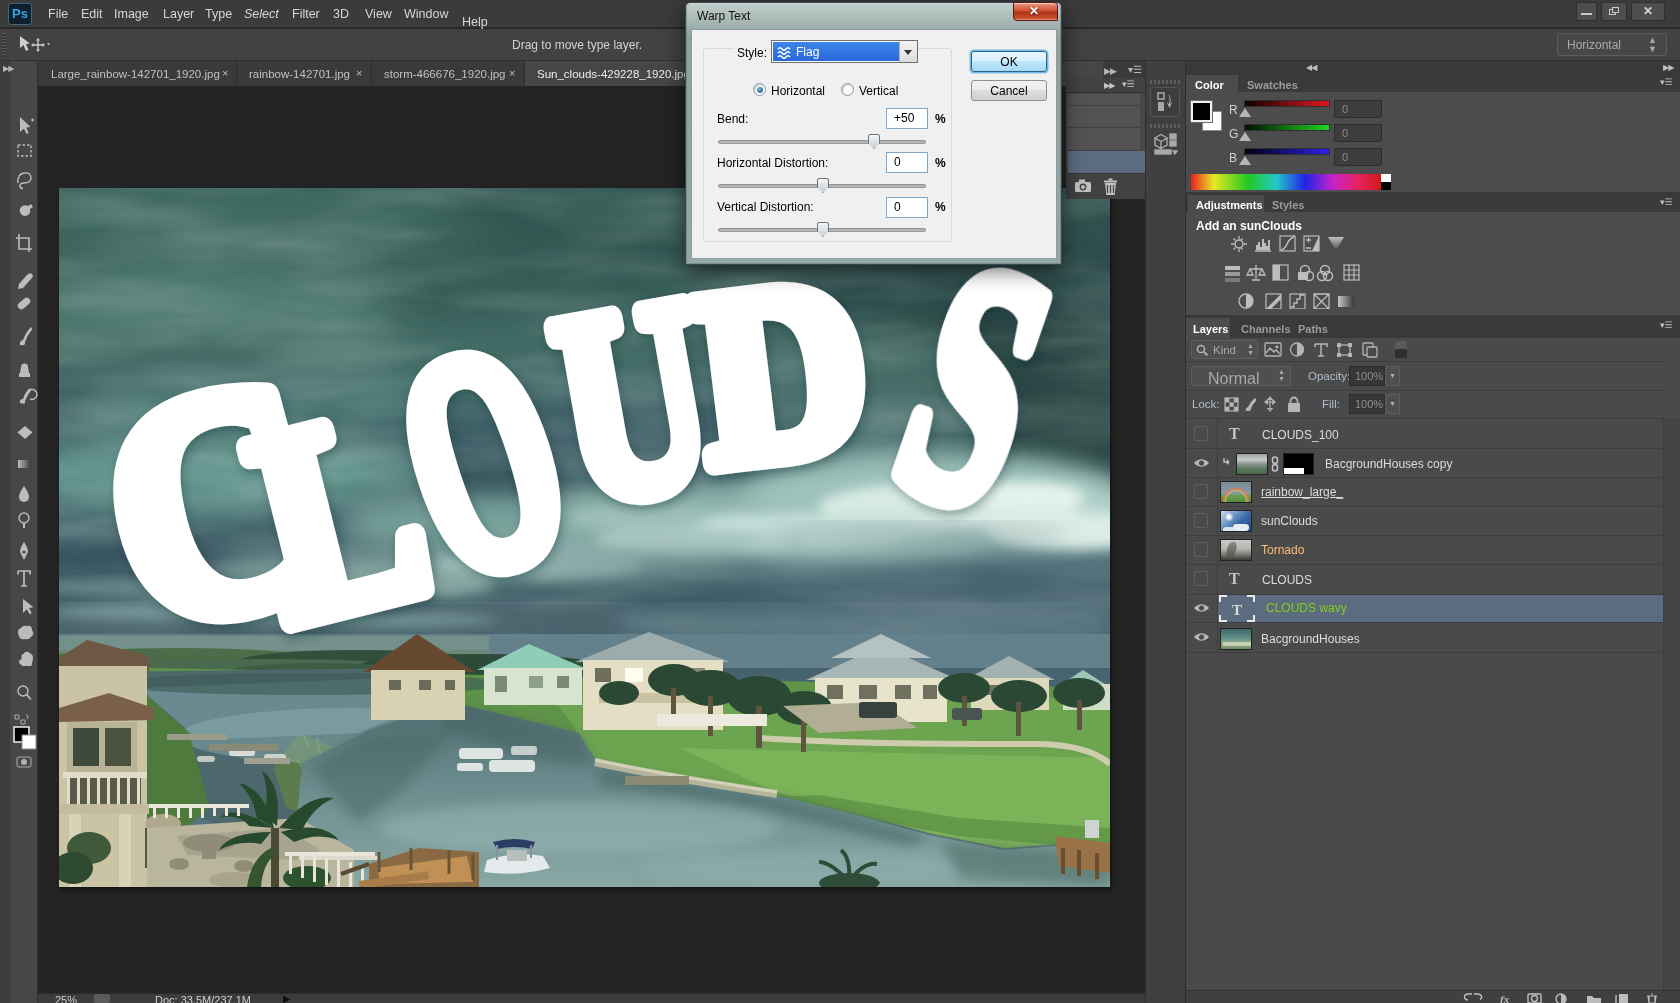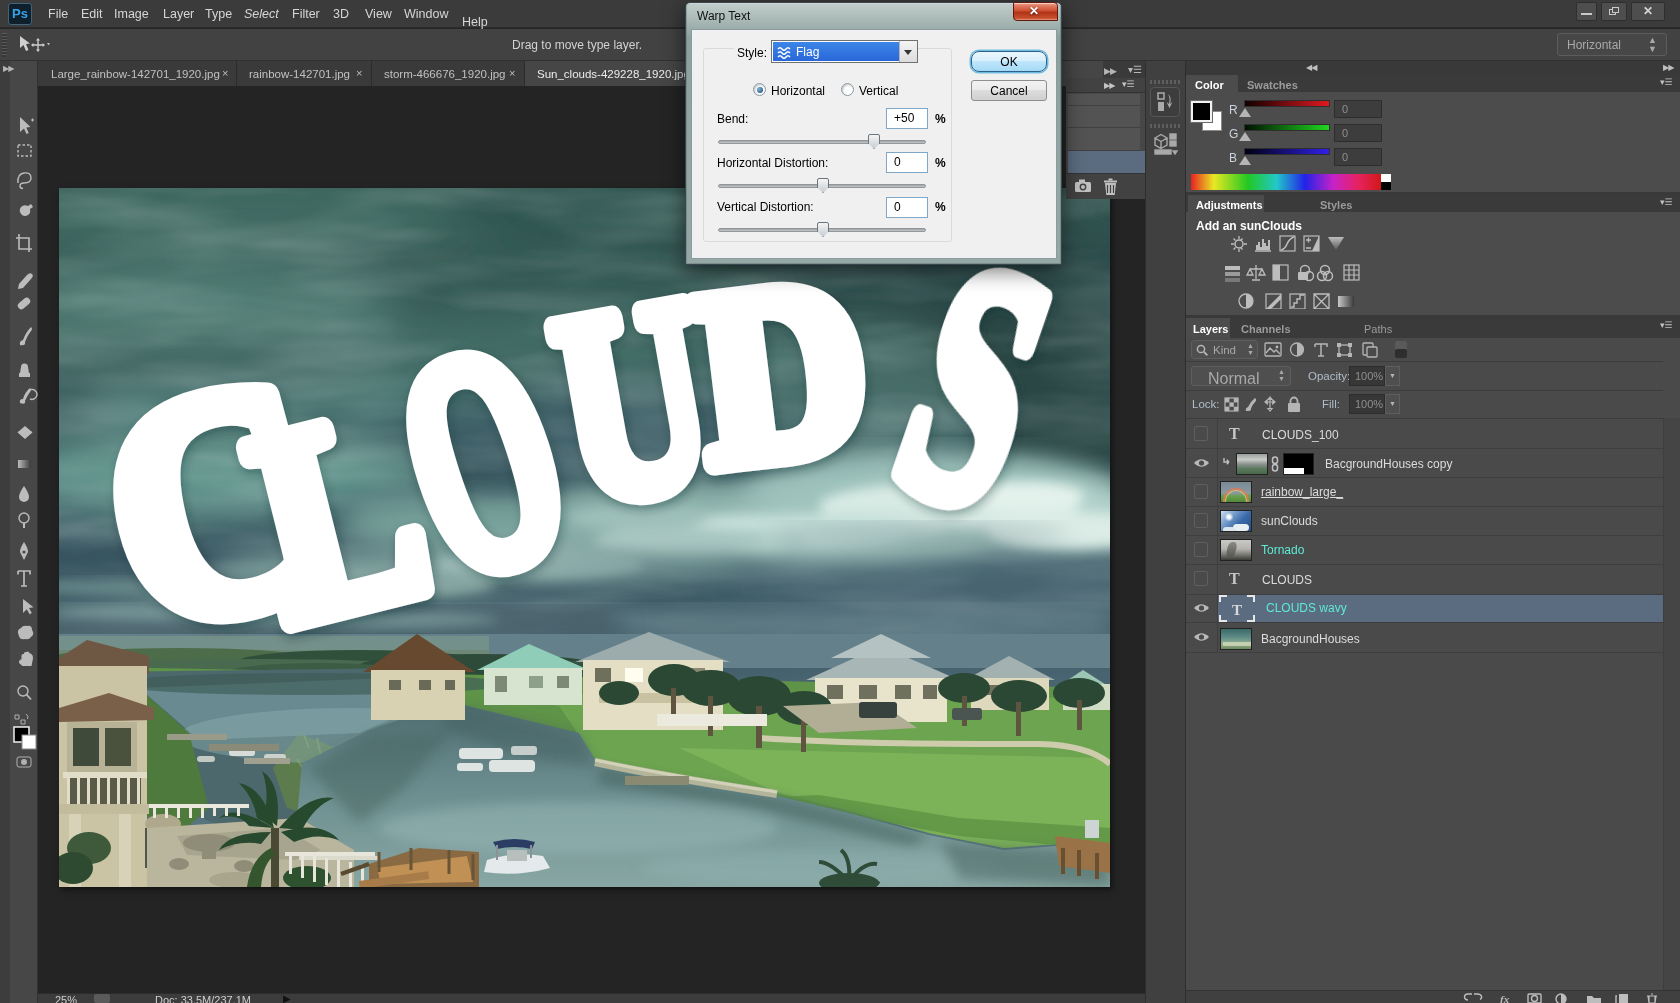--- a/index.html
+++ b/index.html
@@ -528,21 +528,21 @@
   <div class="abs" style="left:1334px;top:124px;width:48px;height:18px;background:#3d3d3d;border:1px solid #2d2d2d;color:#8f8f8f;font-size:11px;padding:2px 0 0 7px;">0</div>
   <div class="abs" style="left:1334px;top:148px;width:48px;height:18px;background:#3d3d3d;border:1px solid #2d2d2d;color:#8f8f8f;font-size:11px;padding:2px 0 0 7px;">0</div>
   <div class="abs" style="left:1191px;top:174px;width:190px;height:16px;background:linear-gradient(90deg,#e82222,#e8e822 12%,#22c822 30%,#22c8c8 45%,#2222e8 60%,#c822c8 75%,#e82260 88%,#d01818);"></div>
   <div class="abs" style="left:1381px;top:174px;width:10px;height:8px;background:#fff;"></div>
   <div class="abs" style="left:1381px;top:182px;width:10px;height:8px;background:#000;"></div>
 
   <div class="abs" style="left:1186px;top:192px;width:494px;height:3px;background:#393939;"></div>
   <div class="abs" style="left:1186px;top:195px;width:494px;height:17px;background:#3a3a3a;"></div>
   <div class="abs" style="left:1188px;top:195px;width:76px;height:17px;background:#4c4c4c;"></div>
   <div class="txt" style="left:1196px;top:199px;font-size:11px;color:#ffffff;font-weight:bold;">Adjustments</div>
-  <div class="txt" style="left:1272px;top:199px;font-size:11px;color:#9b9b9b;font-weight:bold;margin-left:48px;">Styles</div>
+  <div class="txt" style="left:1272px;top:199px;font-size:11px;color:#9b9b9b;font-weight:bold;">Styles</div>
   <div class="txt" style="left:1660px;top:197px;font-size:9px;color:#c0c0c0;">▾☰</div>
   <div class="abs" style="left:1186px;top:212px;width:494px;height:103px;background:#4c4c4c;"></div>
   <div class="txt" style="left:1196px;top:219px;font-size:12px;color:#fff;font-weight:bold;">Add an sunClouds</div>
   <svg class="abs" style="left:1225px;top:234px;" width="150" height="75" viewBox="0 0 150 75">
     <g fill="#bdbdbd" stroke="#bdbdbd">
 
       <circle cx="14" cy="10" r="4" fill="none" stroke-width="1.5"></circle>
       <path d="M14 2 v3 M14 15 v3 M6 10 h3 M19 10 h3 M8.5 4.5 l2 2 M17.5 4.5 l-2 2 M8.5 15.5 l2 -2 M17.5 15.5 l-2 -2" stroke-width="1.3"></path>
 
       <path d="M31 16 v-5 h2 v-3 h2 v5 h2 v-8 h2 v4 h2 v3 h2 v-6 h2 v10 Z" stroke="none"></path>
@@ -600,21 +600,21 @@
           <stop offset="1" stop-color="#3a3a3a"></stop>
         </linearGradient>
     </defs>
   </svg>
 
   <div class="abs" style="left:1186px;top:315px;width:494px;height:3px;background:#393939;"></div>
   <div class="abs" style="left:1186px;top:318px;width:494px;height:20px;background:#3a3a3a;"></div>
   <div class="abs" style="left:1186px;top:318px;width:44px;height:20px;background:#4c4c4c;"></div>
   <div class="txt" style="left:1193px;top:323px;font-size:11px;color:#ffffff;font-weight:bold;">Layers</div>
   <div class="txt" style="left:1241px;top:323px;font-size:11px;color:#9b9b9b;font-weight:bold;">Channels</div>
-  <div class="txt" style="left:1364px;top:323px;font-size:11px;color:#9b9b9b;font-weight:normal;">Paths</div>
+  <div class="txt" style="left:1298px;top:323px;font-size:11px;color:#9b9b9b;font-weight:bold;">Paths</div>
   <div class="txt" style="left:1660px;top:320px;font-size:9px;color:#c0c0c0;">▾☰</div>
   <div class="abs" style="left:1186px;top:338px;width:494px;height:665px;background:#4a4a4a;"></div>
 
   <div class="abs" style="left:1191px;top:340px;width:67px;height:19px;background:#4f4f4f;border:1px solid #5e5e5e;border-radius:3px;"></div>
   <svg class="abs" style="left:1195px;top:343px;" width="14" height="14" viewBox="0 0 14 14">
       <circle cx="6" cy="6" r="3.6" fill="none" stroke="#b5b5b5" stroke-width="1.5"></circle>
       <path d="M9 9 l3.4 3.4" stroke="#b5b5b5" stroke-width="1.8"></path>
     </svg>
   <div class="txt" style="left:1213px;top:344px;font-size:11.5px;color:#a8a8a8;">Kind</div>
   <div class="txt" style="left:1247px;top:342px;font-size:7px;color:#a8a8a8;line-height:7px;">▲<br>▼</div>
@@ -712,41 +712,41 @@
     <div class="abs" style="left:3px;top:2px;width:10px;height:8px;background:radial-gradient(circle,#fff 20%,rgba(255,255,255,0) 70%);"></div>
     <div class="abs" style="left:12px;top:13px;width:16px;height:7px;background:#e8eef2;border-radius:4px;"></div>
     <div class="abs" style="left:2px;top:16px;width:12px;height:6px;background:#dde6ec;border-radius:4px;"></div>
   </div>
   <div class="txt" style="left:1261px;top:514px;font-size:12px;color:#dcdcdc;">sunClouds</div>
 
   <div class="abs" style="left:1194px;top:542px;width:14px;height:15px;border:1px solid #5f5f5f;border-radius:2px;"></div>
   <div class="abs" style="left:1220px;top:539px;width:32px;height:22px;border:1px solid #222;background:linear-gradient(180deg,#c9c9c5 0%,#b5b3ae 45%,#6a6a64 80%,#3a3a36 100%);overflow:hidden;">
     <div class="abs" style="left:6px;top:2px;width:9px;height:16px;background:linear-gradient(180deg,#8a8a85,#55554f);transform:skewX(-12deg);border-radius:40%;"></div>
   </div>
-  <div class="txt" style="left:1261px;top:543px;font-size:12px;color:#5eead4;">Tornado</div>
+  <div class="txt" style="left:1261px;top:543px;font-size:12px;color:#fdba74;">Tornado</div>
 
   <div class="abs" style="left:1194px;top:571px;width:14px;height:15px;border:1px solid #5f5f5f;border-radius:2px;"></div>
   <div class="txt" style="left:1229px;top:570px;font-size:16px;color:#c6c6c6;font-family:'Liberation Serif',serif;font-weight:bold;">T</div>
   <div class="txt" style="left:1262px;top:573px;font-size:12px;color:#dcdcdc;">CLOUDS</div>
 
   <div class="abs" style="left:1218px;top:595px;width:445px;height:27px;background:#5b6c80;"></div>
   <svg class="abs" style="left:1193px;top:602px;" width="17" height="12" viewBox="0 0 17 12">
       <path d="M1 6 Q8.5 -1.5 16 6 Q8.5 13.5 1 6 Z" fill="#b9b9b9"></path>
       <circle cx="8.5" cy="6" r="2.6" fill="#4a4a4a"></circle>
     </svg>
   <svg class="abs" style="left:1219px;top:595px;" width="36" height="27" viewBox="0 0 36 27">
     <g stroke="#e8e8e8" stroke-width="2" fill="none">
       <path d="M1 7 V1 H8"></path>
         <path d="M28 1 H35 V7"></path>
         <path d="M35 20 V26 H28"></path>
         <path d="M8 26 H1 V20"></path>
     </g>
     <text x="18" y="20" text-anchor="middle" font-size="15" font-weight="bold" fill="#d8d8d8" font-family="Liberation Serif">T</text>
   </svg>
-  <div class="txt" style="left:1266px;top:601px;font-size:12px;color:#5eead4;">CLOUDS wavy</div>
+  <div class="txt" style="left:1266px;top:601px;font-size:12px;color:#84cc16;">CLOUDS wavy</div>
 
   <svg class="abs" style="left:1193px;top:631px;" width="17" height="12" viewBox="0 0 17 12">
       <path d="M1 6 Q8.5 -1.5 16 6 Q8.5 13.5 1 6 Z" fill="#b9b9b9"></path>
       <circle cx="8.5" cy="6" r="2.6" fill="#4a4a4a"></circle>
     </svg>
   <div class="abs" style="left:1220px;top:628px;width:32px;height:22px;border:1px solid #222;background:linear-gradient(180deg,#3a6a66 0%,#5d8a86 40%,#7aa08e 60%,#9ab08a 75%,#6a8a62 100%);overflow:hidden;">
     <div class="abs" style="left:2px;top:13px;width:28px;height:4px;background:#cfd8bc;opacity:.8;"></div>
   </div>
   <div class="txt" style="left:1261px;top:632px;font-size:12px;color:#dcdcdc;">BacgroundHouses</div>
   <div class="abs" style="left:1186px;top:990px;width:494px;height:13px;background:#404040;border-top:1px solid #333;"></div>
@@ -806,16 +806,16 @@
   <div class="txt" style="left:935px;top:156px;font-size:12px;color:#000;font-weight:bold;">%</div>
   <div class="abs" style="left:718px;top:184px;width:208px;height:4px;background:linear-gradient(180deg,#9da0a3,#c8cbce);border:1px solid #93979a;border-radius:2px;"></div>
   <div class="abs" style="left:817px;top:178px;width:12px;height:15px;background:linear-gradient(180deg,#f4f5f6,#c8ced4);border:1px solid #6d747b;border-radius:2px;clip-path:polygon(0 0,100% 0,100% 62%,50% 100%,0 62%);"></div>
 
   <div class="txt" style="left:717px;top:200px;font-size:12px;color:#000;">Vertical Distortion:</div>
   <div class="abs" style="left:886px;top:197px;width:42px;height:21px;background:#fff;border:1px solid #7fa8c8;font-size:12px;color:#000;padding:2px 0 0 7px;">0</div>
   <div class="txt" style="left:935px;top:200px;font-size:12px;color:#000;font-weight:bold;">%</div>
   <div class="abs" style="left:718px;top:228px;width:208px;height:4px;background:linear-gradient(180deg,#9da0a3,#c8cbce);border:1px solid #93979a;border-radius:2px;"></div>
   <div class="abs" style="left:817px;top:222px;width:12px;height:15px;background:linear-gradient(180deg,#f4f5f6,#c8ced4);border:1px solid #6d747b;border-radius:2px;clip-path:polygon(0 0,100% 0,100% 62%,50% 100%,0 62%);"></div>
 
-  <div class="abs" style="left:971px;top:51px;width:76px;height:21px;background:linear-gradient(180deg,#eaf6fd 0%,#d9f0fc 45%,#bee6fd 50%,#a6d9f4 100%);border:1px solid #2c628b;border-radius:8px;box-shadow:0 0 0 1.5px #70bce0;font-size:12px;color:#000;text-align:center;padding-top:3px;">OK</div>
+  <div class="abs" style="left:971px;top:51px;width:76px;height:21px;background:linear-gradient(180deg,#eaf6fd 0%,#d9f0fc 45%,#bee6fd 50%,#a6d9f4 100%);border:1px solid #2c628b;border-radius:3px;box-shadow:0 0 0 1.5px #70bce0;font-size:12px;color:#000;text-align:center;padding-top:3px;">OK</div>
   <div class="abs" style="left:971px;top:80px;width:76px;height:21px;background:linear-gradient(180deg,#f2f2f2 0%,#ebebeb 45%,#dddddd 50%,#cfcfcf 100%);border:1px solid #8e8e8e;border-radius:3px;font-size:12px;color:#000;text-align:center;padding-top:3px;">Cancel</div>
 
 </div>
 
 </body></html>

